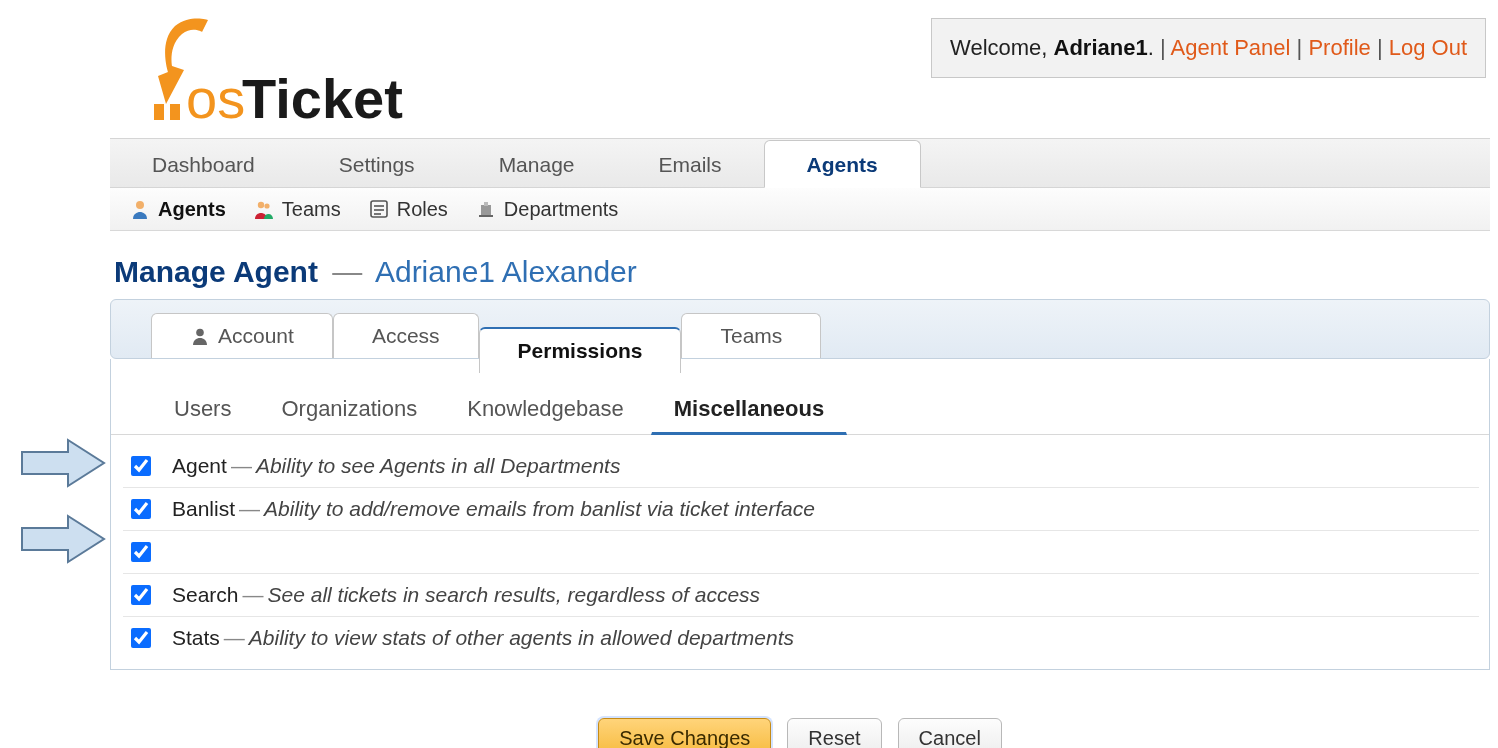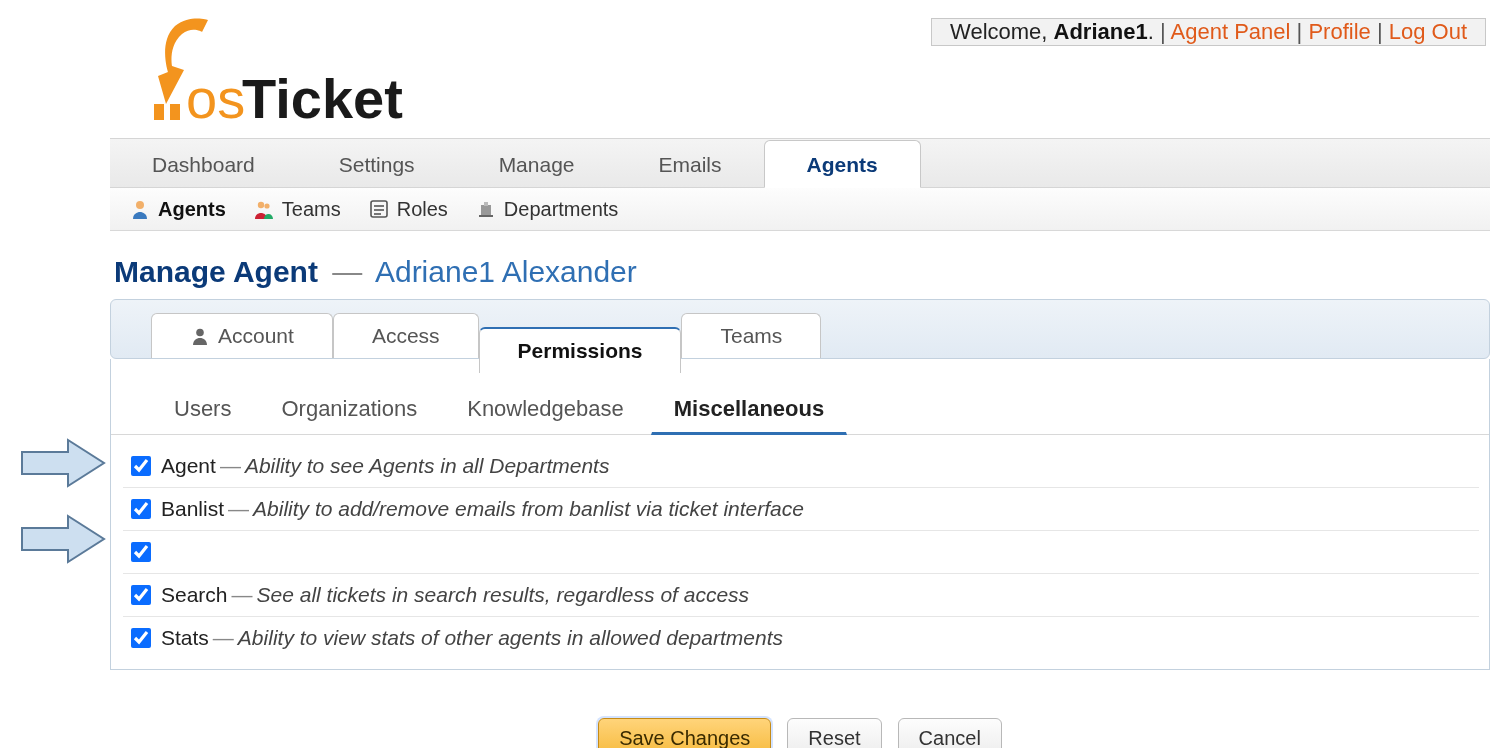--- a/index.html
+++ b/index.html
@@ -1,20 +1,20 @@
 <!DOCTYPE html>
 <html><head>
 <meta charset="utf-8">
 <style>
   html,body{margin:0;padding:0;font-family:"Helvetica Neue",Helvetica,Arial,sans-serif;background:#fff;color:#222;}
   .app{width:1498px;min-height:748px;margin:0 auto;position:relative;}
   .content-area{margin-left:110px;width:1380px;}
   .header-row{display:flex;justify-content:space-between;align-items:flex-start;padding:18px 4px 0 10px;}
   .logo{display:flex;align-items:flex-end;}
-  .welcome-box{border:1px solid #c8c8c8;background:#f2f2f2;padding:0 18px;font-size:22px;margin-top:0;}
+  .welcome-box{border:1px solid #c8c8c8;background:#f2f2f2;padding:16px 18px;font-size:22px;margin-top:0;}
   .welcome-box .link{color:#e05a1a;text-decoration:none;cursor:pointer;}
   .welcome-box .sep{color:#555;}
   .welcome-box b{font-weight:700;color:#111;}
   .main-nav{margin-top:8px;background:linear-gradient(#f4f4f4,#e9e9e9);border-top:1px solid #d5d5d5;border-bottom:1px solid #d5d5d5;display:flex;align-items:flex-end;height:48px;text-align:center;}
   .main-nav .tab{padding:12px 42px 10px;font-size:21px;color:#555;cursor:pointer;}
   .main-nav .tab.active{background:#fff;border:1px solid #c8c8c8;border-bottom:1px solid #fff;border-top-left-radius:6px;border-top-right-radius:6px;color:#0b3a78;font-weight:700;margin-bottom:-1px;}
   .sub-nav{background:linear-gradient(#fdfdfd,#f1f1f1);border-bottom:1px solid #d8d8d8;display:flex;align-items:center;height:42px;padding-left:20px;gap:28px;font-size:20px;}
   .sub-nav .item{display:flex;align-items:center;gap:8px;color:#333;cursor:pointer;}
   .sub-nav .item.active{font-weight:700;color:#111;}
   .page-title{padding:24px 4px 10px;font-size:30px;}
@@ -22,21 +22,21 @@
   .page-title .dash{color:#888;font-weight:400;margin:0 6px;}
   .page-title .agent{color:#2f6fb3;font-weight:400;}
   .card-tabs{display:flex;gap:0;background:linear-gradient(#eef3f8,#e1eaf3);border:1px solid #c3d1de;border-radius:6px;padding:8px 8px 0 40px;align-items:flex-end;height:50px;}
   .card-tab{background:#fff;border:1px solid #c6c6c6;border-bottom:none;border-top-left-radius:6px;border-top-right-radius:6px;padding:10px 38px;font-size:21px;color:#555;cursor:pointer;display:flex;align-items:center;gap:8px;}
   .card-tab.active{font-weight:700;color:#111;border-top:2px solid #2f6fb3;background:#fff;position:relative;top:15px;}
   .card-body{border:1px solid #c3d1de;border-top:none;background:#fff;}
   .inner-tabs{display:flex;gap:4px;padding:28px 0 0 40px;border-bottom:1px solid #d8d8d8;}
   .inner-tab{padding:8px 22px 10px;font-size:22px;color:#555;cursor:pointer;border:1px solid transparent;border-bottom:none;}
   .inner-tab.active{font-weight:700;color:#222;border-bottom:3px solid #2f6fb3;margin-bottom:-1px;}
   .perm-list{padding:10px 10px 10px 12px;}
-  .perm-row{display:flex;align-items:center;gap:7px;padding:8px 4px;border-bottom:1px solid #e6e6e6;font-size:21px;}
+  .perm-row{display:flex;align-items:center;gap:18px;padding:8px 4px;border-bottom:1px solid #e6e6e6;font-size:21px;}
   .perm-row:last-child{border-bottom:none;}
   .perm-row input[type=checkbox]{width:20px;height:20px;accent-color:#0a6cff;cursor:pointer;}
   .perm-label{color:#222;}
   .perm-dash{color:#888;margin:0 4px;}
   .perm-desc{color:#444;font-style:italic;}
   .action-bar{display:flex;justify-content:center;gap:16px;padding:48px 0 12px;}
   .btn{padding:8px 20px;font-size:20px;border-radius:6px;border:1px solid #b8b8b8;background:linear-gradient(#fdfdfd,#ececec);color:#333;cursor:pointer;}
   .btn-primary{background:linear-gradient(#ffd47a,#f6b93a);border:1px solid #c58b18;box-shadow:0 0 0 2px #d3e3ff;color:#3a2b00;}
   .arrow{position:absolute;left:20px;width:86px;height:50px;}
   .arrow svg{width:86px;height:50px;}

